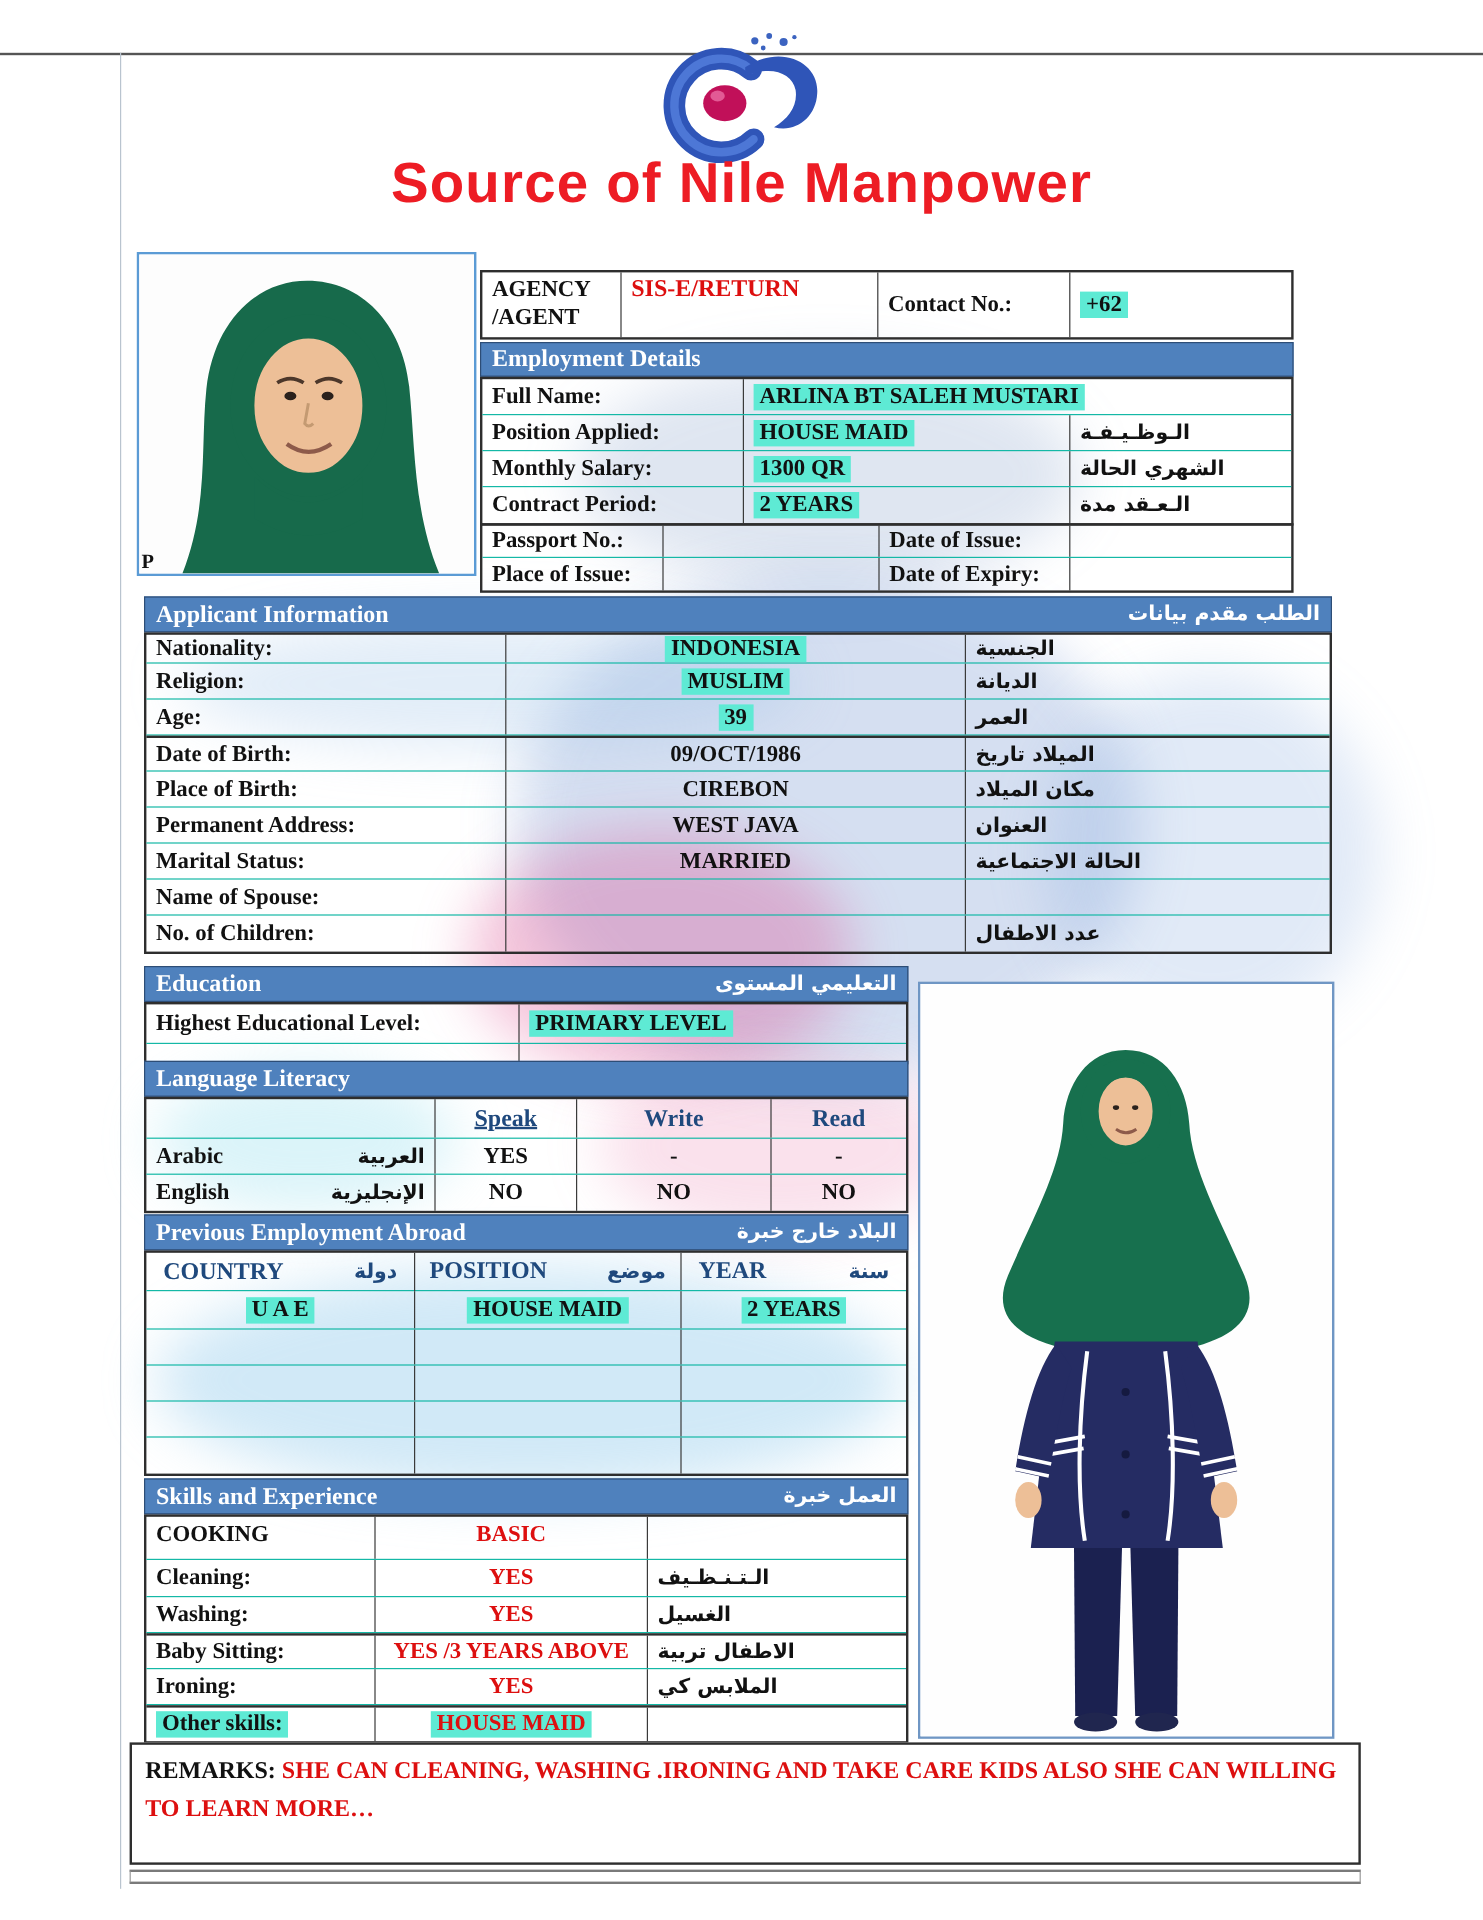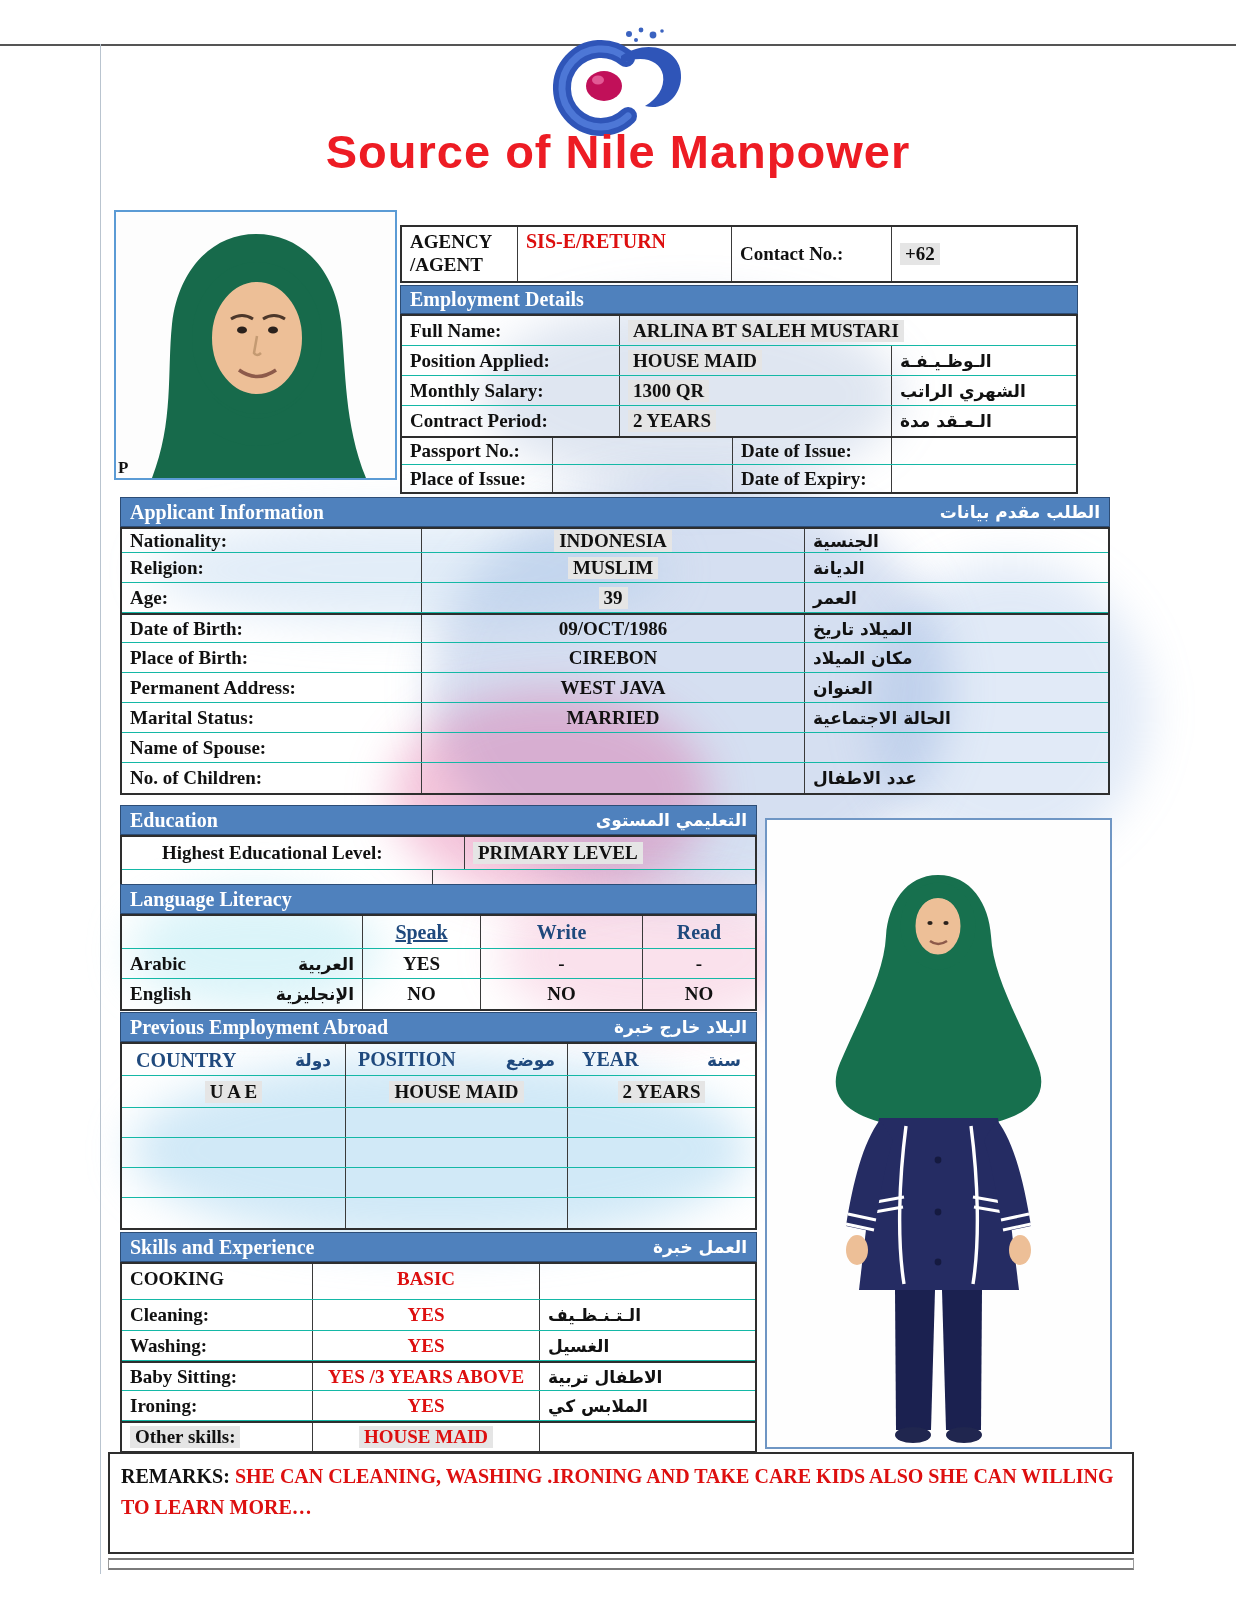--- a/index.html
+++ b/index.html
@@ -18,21 +18,21 @@
   .row{display:flex;box-sizing:border-box;border-bottom:1px solid #14b8a6;}
   .row:last-child{border-bottom:none;}
   .row.thick{border-top:2px solid #2e2e2e;}
   .c{box-sizing:border-box;border-right:1px solid #3a3a3a;display:flex;align-items:center;
      font-size:19px;font-weight:bold;padding:0 8px;overflow:hidden;white-space:nowrap;}
   .c:last-child{border-right:none;}
   .c.center{justify-content:center;}
   .c.right{justify-content:flex-end;}
   .c.grow{flex:1 1 auto;}
   .arb{font-family:"DejaVu Sans",sans-serif;direction:rtl;font-size:17px;font-weight:bold;}
-  .hl{background:#e5e5e5;padding:0 5px;}
+  .hl{background:#5eead4;padding:0 5px;}
   .redtx{color:#dd0f0f;}
   .bluetx{color:#1f497d;font-size:20px;}
   .brand{position:absolute;left:0;top:124px;width:100%;text-align:center;
          font-family:"Liberation Sans",sans-serif;font-weight:bold;font-size:47px;
          color:#ed1c24;letter-spacing:1px;}
   .line-top{position:absolute;left:0;top:44px;width:1236px;height:2px;background:#555;}
   .line-left{position:absolute;left:100px;top:44px;width:1px;height:1530px;background:#b9c4cf;}
   .photo{position:absolute;left:114px;top:210px;width:283px;height:270px;
          border:2px solid #5b9bd5;background:#fdfdfd;box-sizing:border-box;}
   .photo .pmark{position:absolute;left:2px;bottom:0;font-size:17px;font-weight:bold;color:#111;}
@@ -123,21 +123,21 @@
       <div class="c" style="width:272px;">
           <span class="hl">HOUSE MAID</span>
         </div>
       <div class="c grow right arb">الـوظـيـفـة</div>
     </div>
     <div class="row" style="height:30px;">
       <div class="c" style="width:218px;">Monthly Salary:</div>
       <div class="c" style="width:272px;">
           <span class="hl">1300 QR</span>
         </div>
-      <div class="c grow right arb">الشهري الراتب</div>
+      <div class="c grow right arb">الشهري الحالة</div>
     </div>
     <div class="row" style="height:30px;">
       <div class="c" style="width:218px;">Contract Period:</div>
       <div class="c" style="width:272px;">
           <span class="hl">2 YEARS</span>
         </div>
       <div class="c grow right arb">الـعـقد مدة</div>
     </div>
   </div>
 
@@ -212,21 +212,21 @@
       <div class="c center" style="width:383px;"></div>
       <div class="c grow right arb">عدد الاطفال</div>
     </div>
   </div>
 
   <div class="bar abs" style="left:120px;top:805px;width:637px;height:30px;">
     <span>Education</span>
     <span class="ar">التعليمي المستوى</span>
   </div>
   <div class="tbl" style="left:120px;top:835px;width:637px;">
-    <div class="row" style="height:33px;padding-left:32px;">
+    <div class="row" style="height:33px;">
       <div class="c" style="width:311px;">Highest Educational Level:</div>
       <div class="c grow">
           <span class="hl">PRIMARY LEVEL</span>
         </div>
     </div>
     <div class="row" style="height:15px;">
       <div class="c" style="width:311px;"></div>
       <div class="c grow"></div>
     </div>
   </div>

